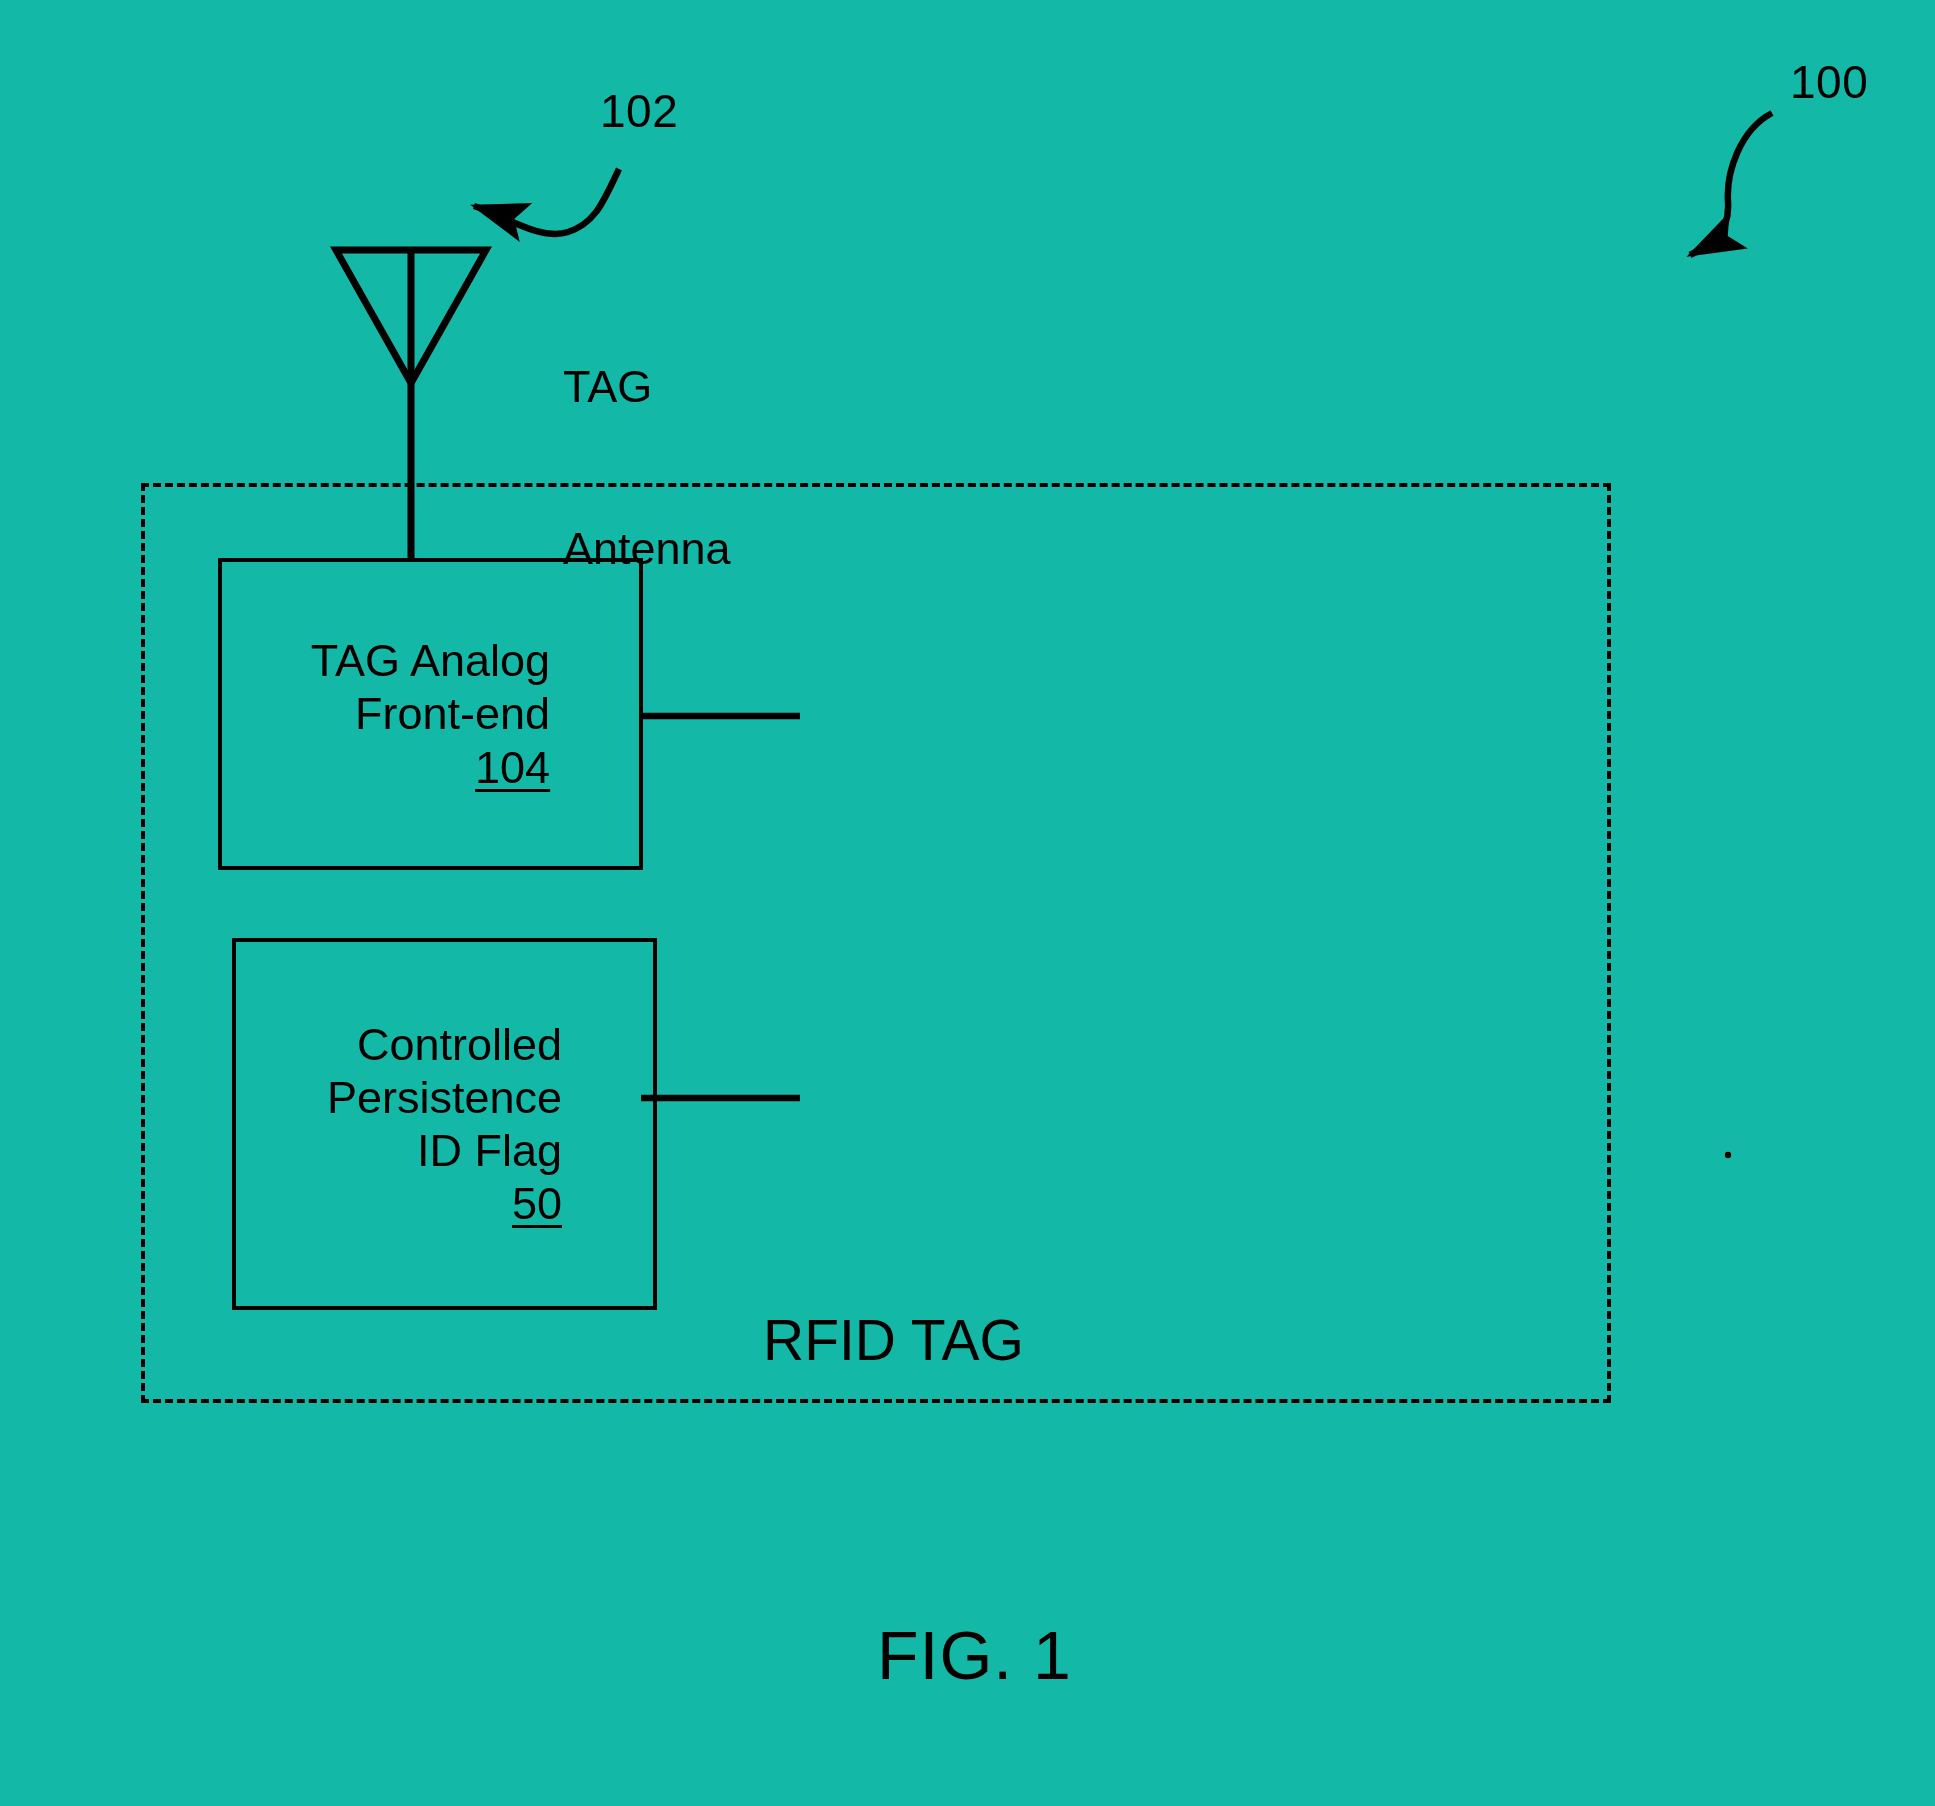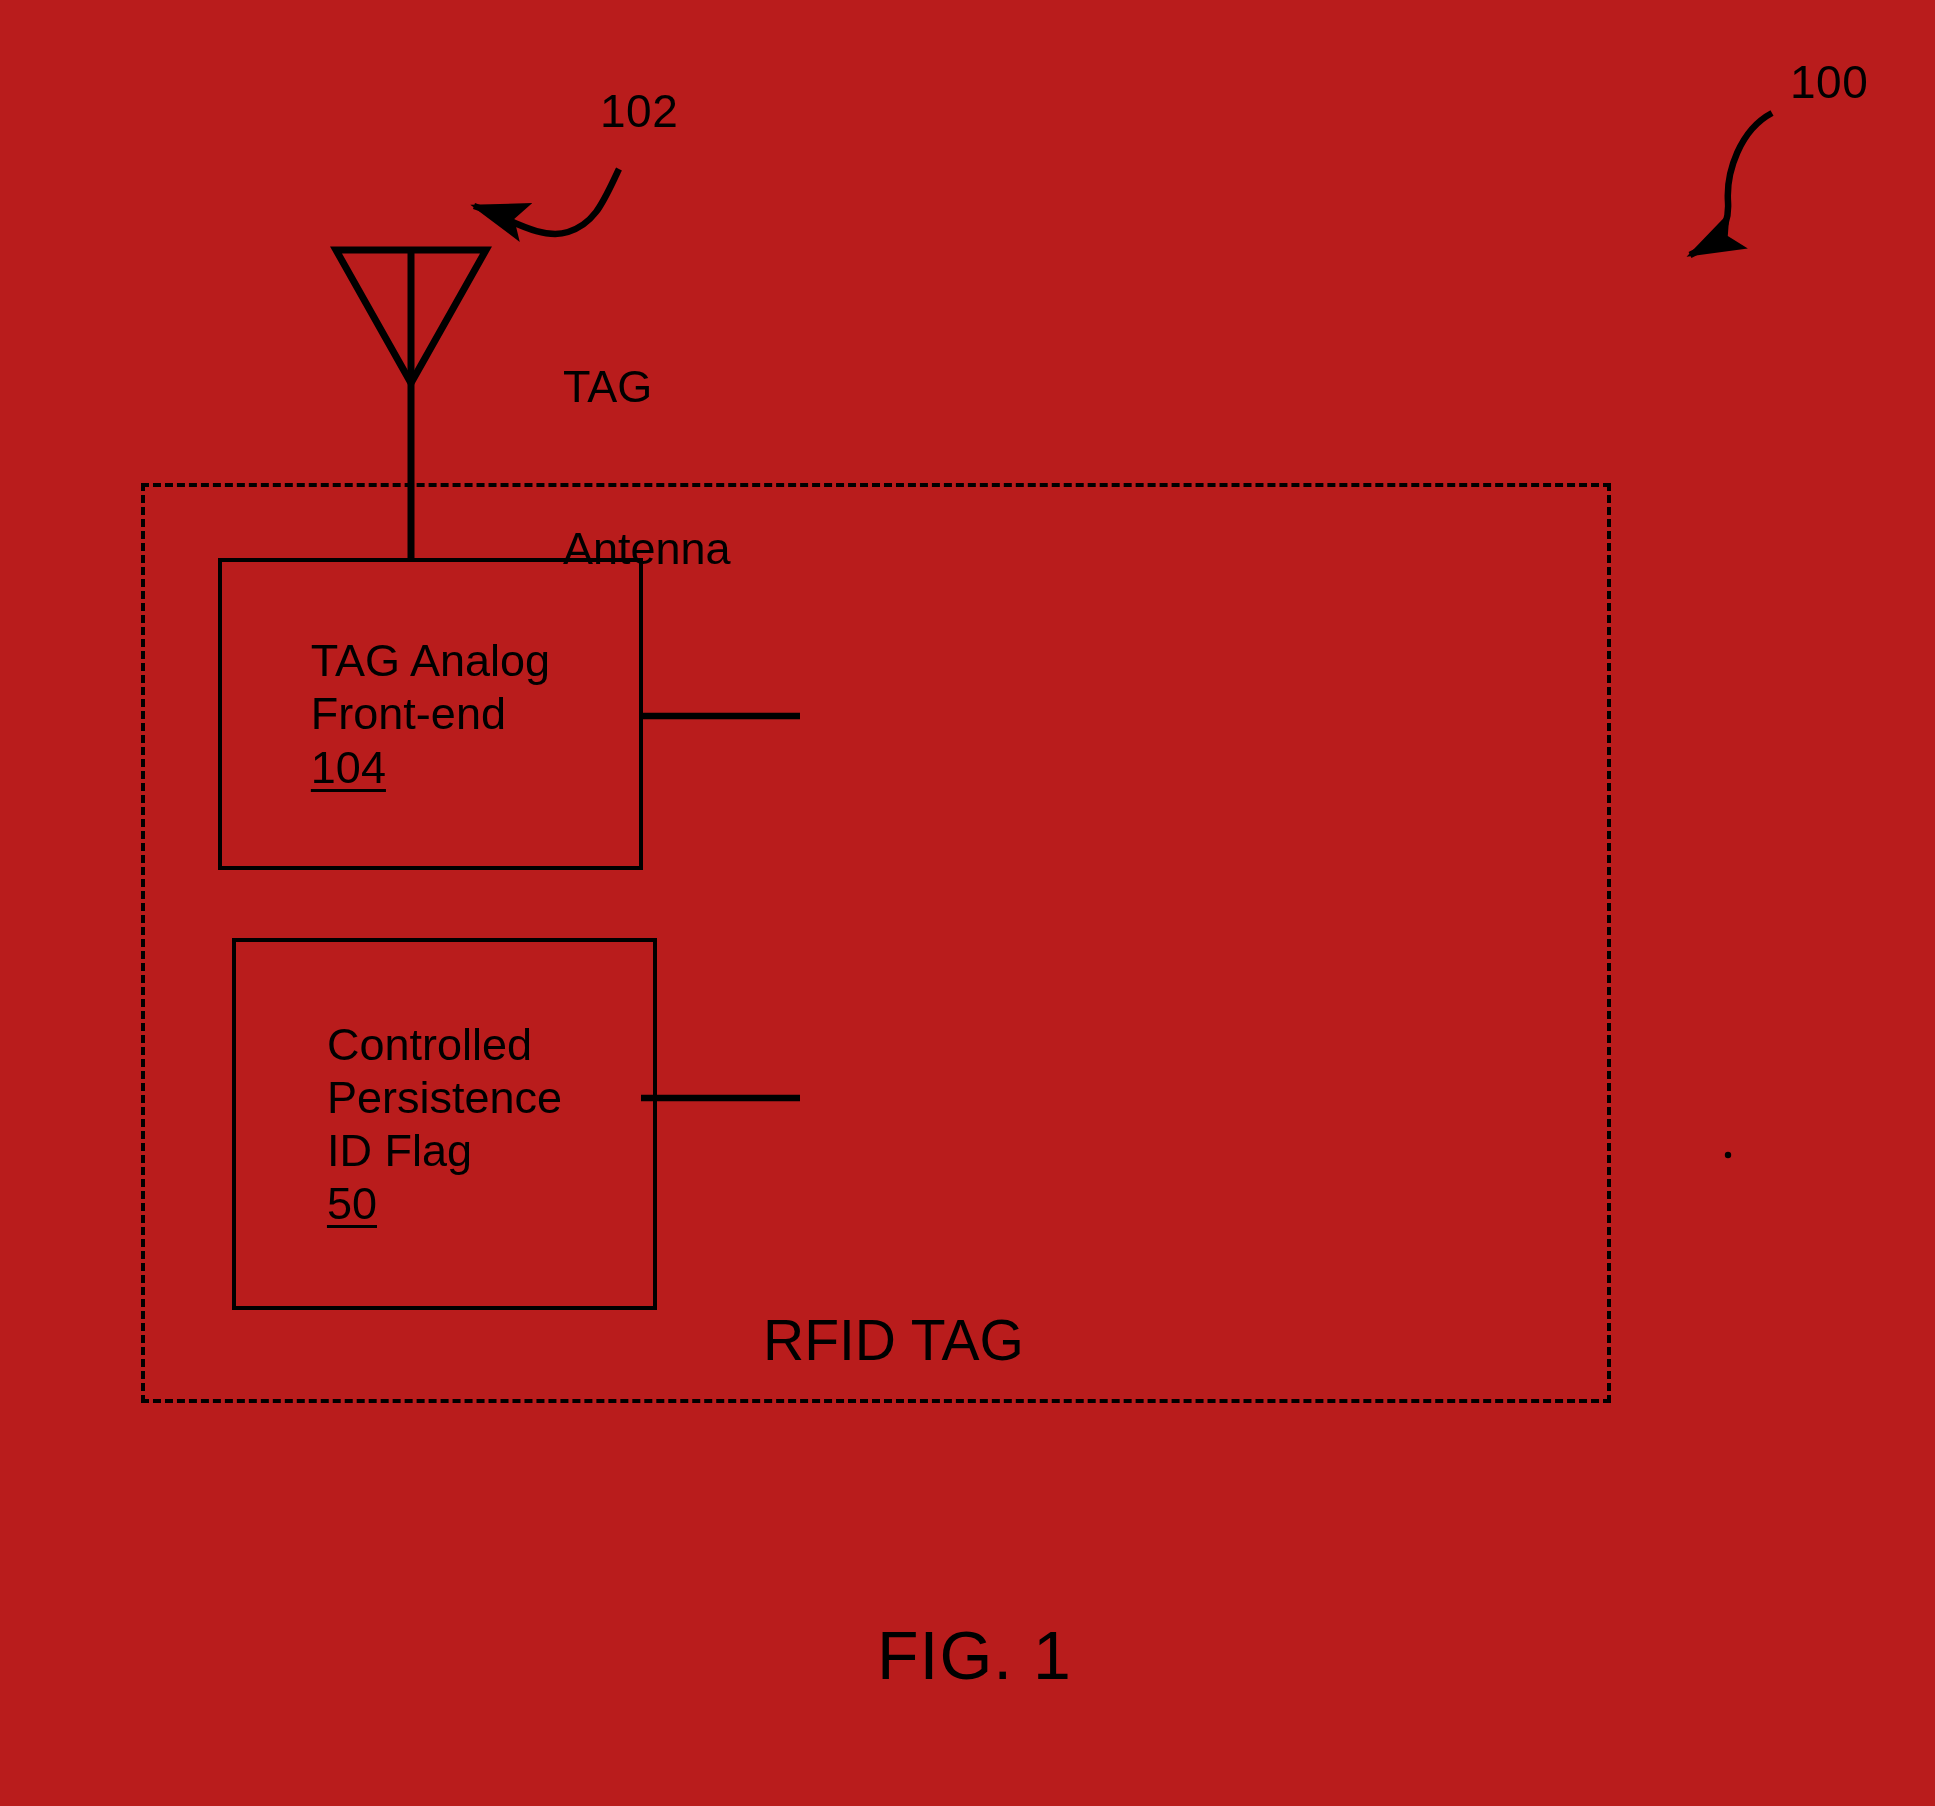--- a/index.html
+++ b/index.html
@@ -8,21 +8,21 @@
     background: #ffffff;
   }
   body {
     font-family: "Liberation Sans", sans-serif;
     color: #000000;
   }
   #page {
     position: relative;
     width: 1935px;
     height: 1806px;
-    background: #b91c1c;
+    background: #14b8a6;
     overflow: hidden;
     text-decoration: underline;
   }
   .svg-layer {
     position: absolute;
     top: 0;
     left: 0;
     width: 1935px;
     height: 1806px;
   }
@@ -31,21 +31,21 @@
     white-space: pre;
     line-height: 1.18;
     color: #000;
   }
   .ref-num {
     font-size: 46px;
     letter-spacing: 0.5px;
   }
   .box-label {
     font-size: 45px;
-    text-align: left;
+    text-align: right;
     line-height: 1.18;
   }
   .box-label .underline-num {
     text-decoration: underline;
     text-underline-offset: 6px;
     text-decoration-thickness: 3px;
   }
   .ant-label {
     font-size: 45px;
     line-height: 1.2;

